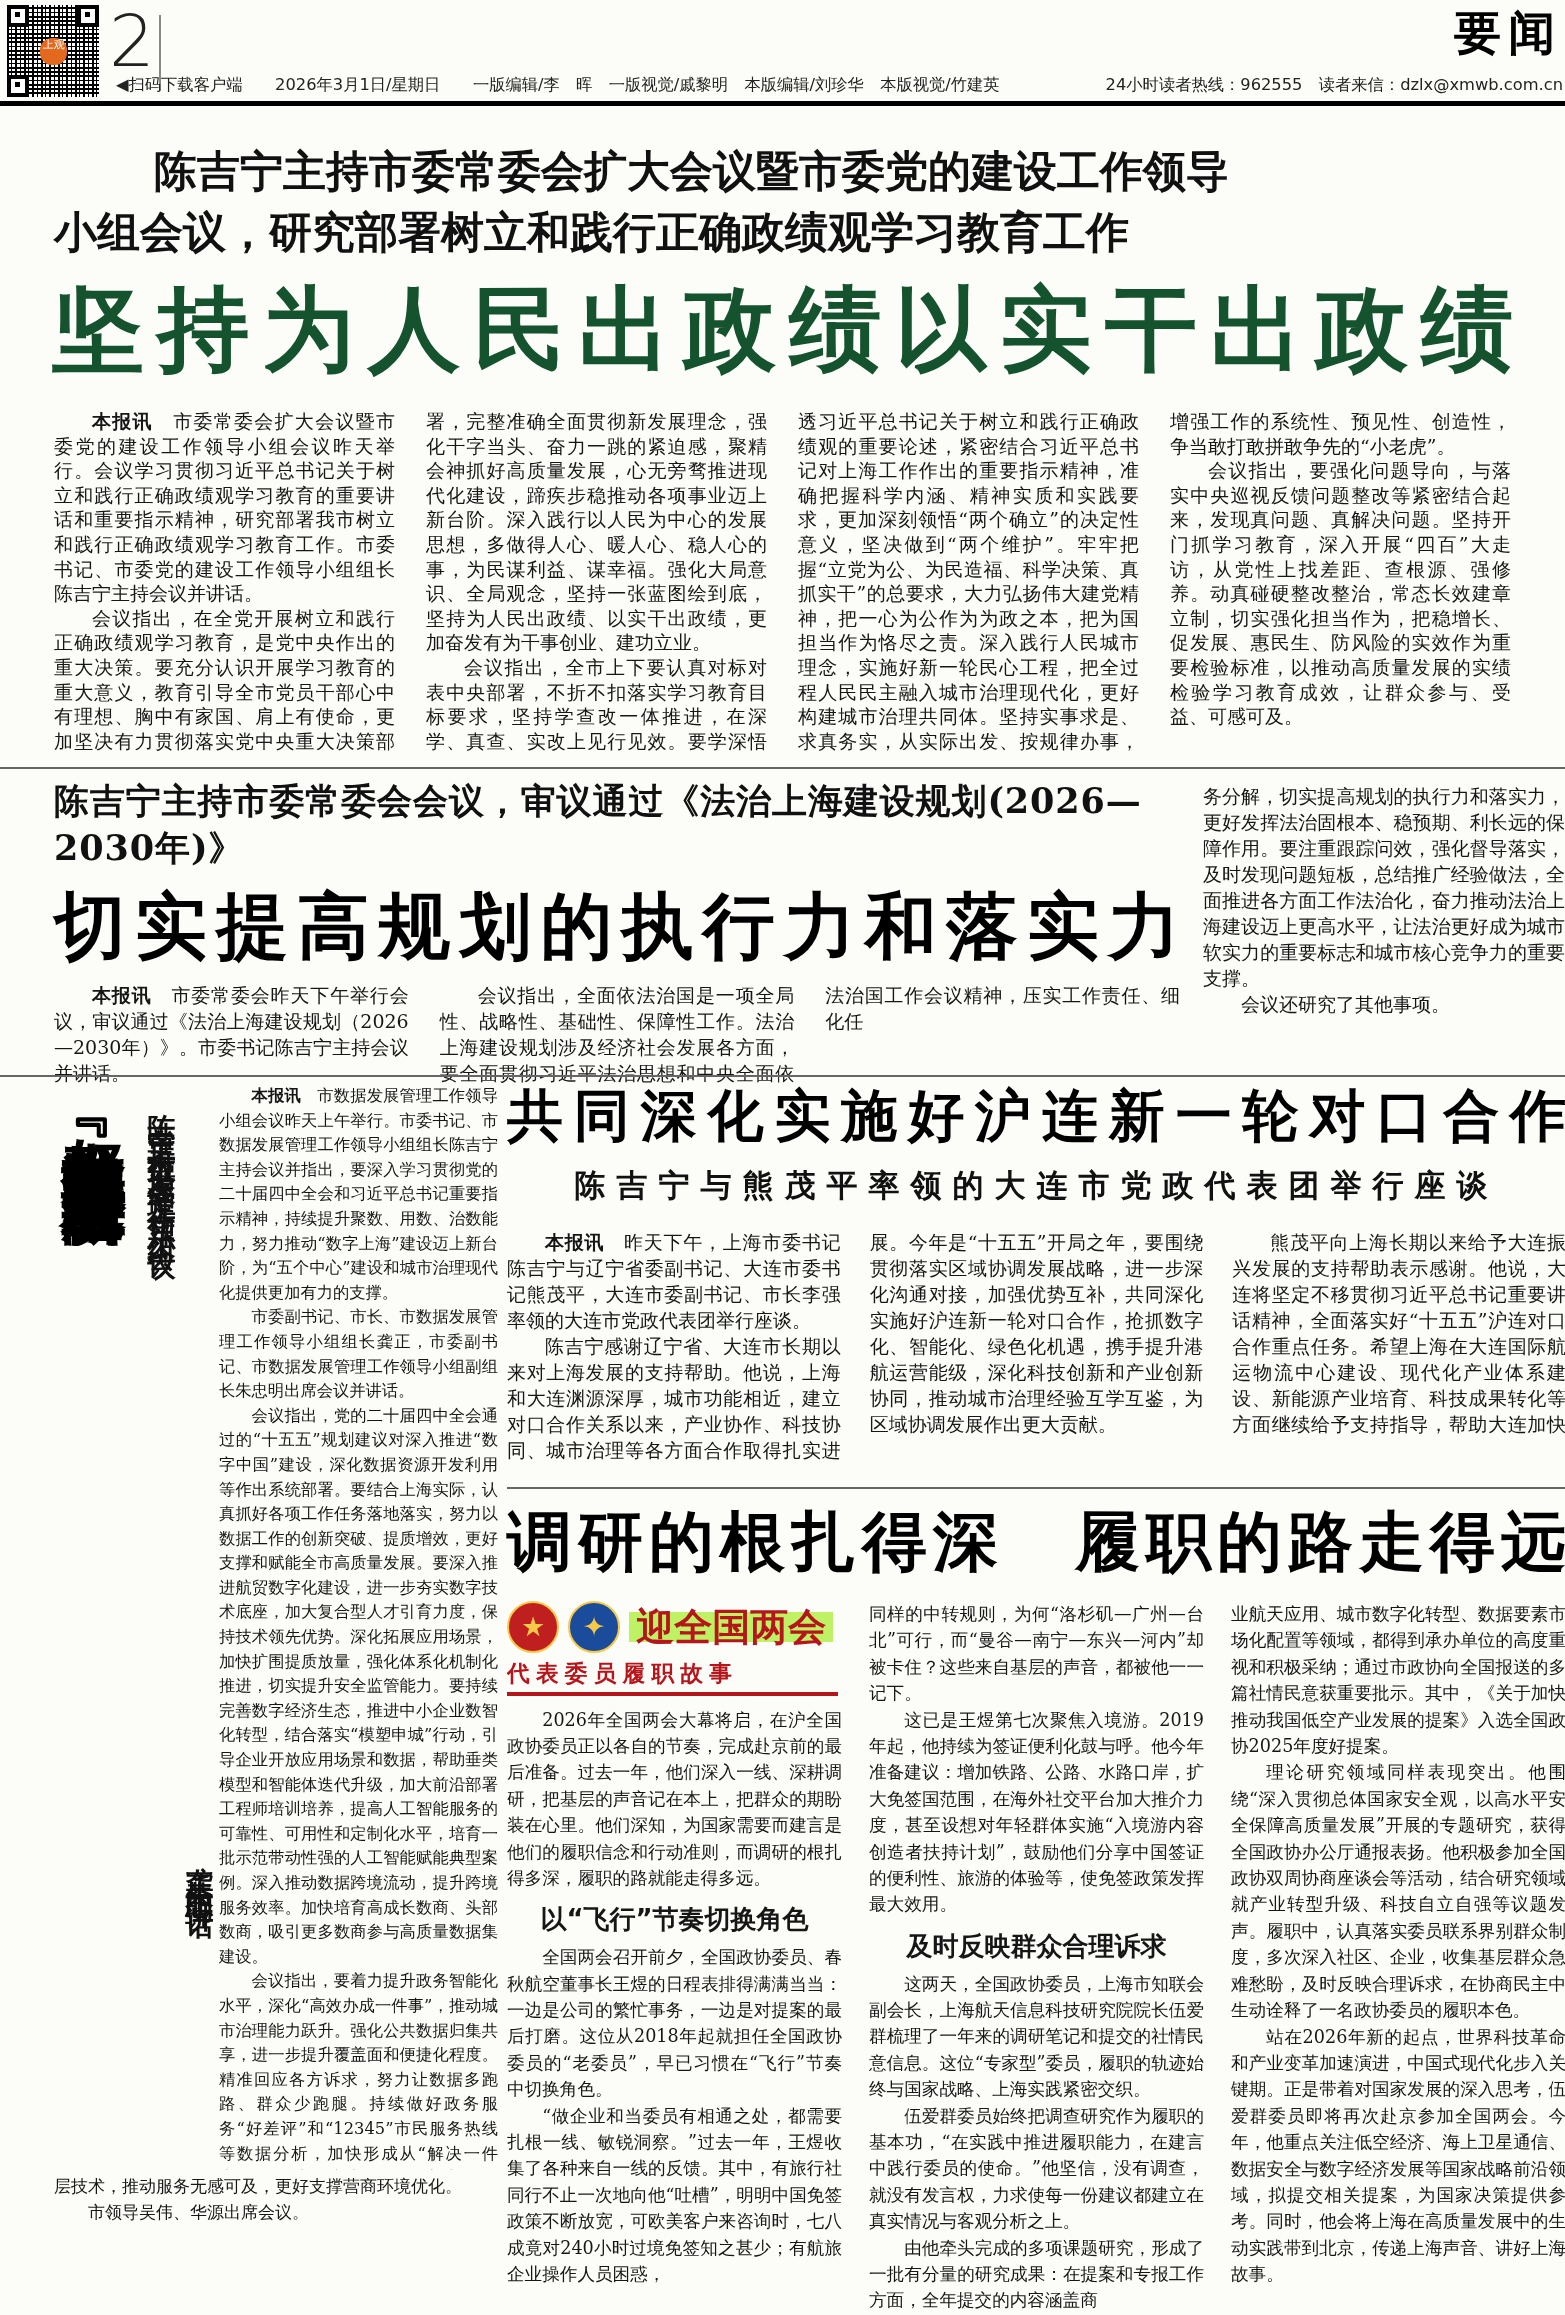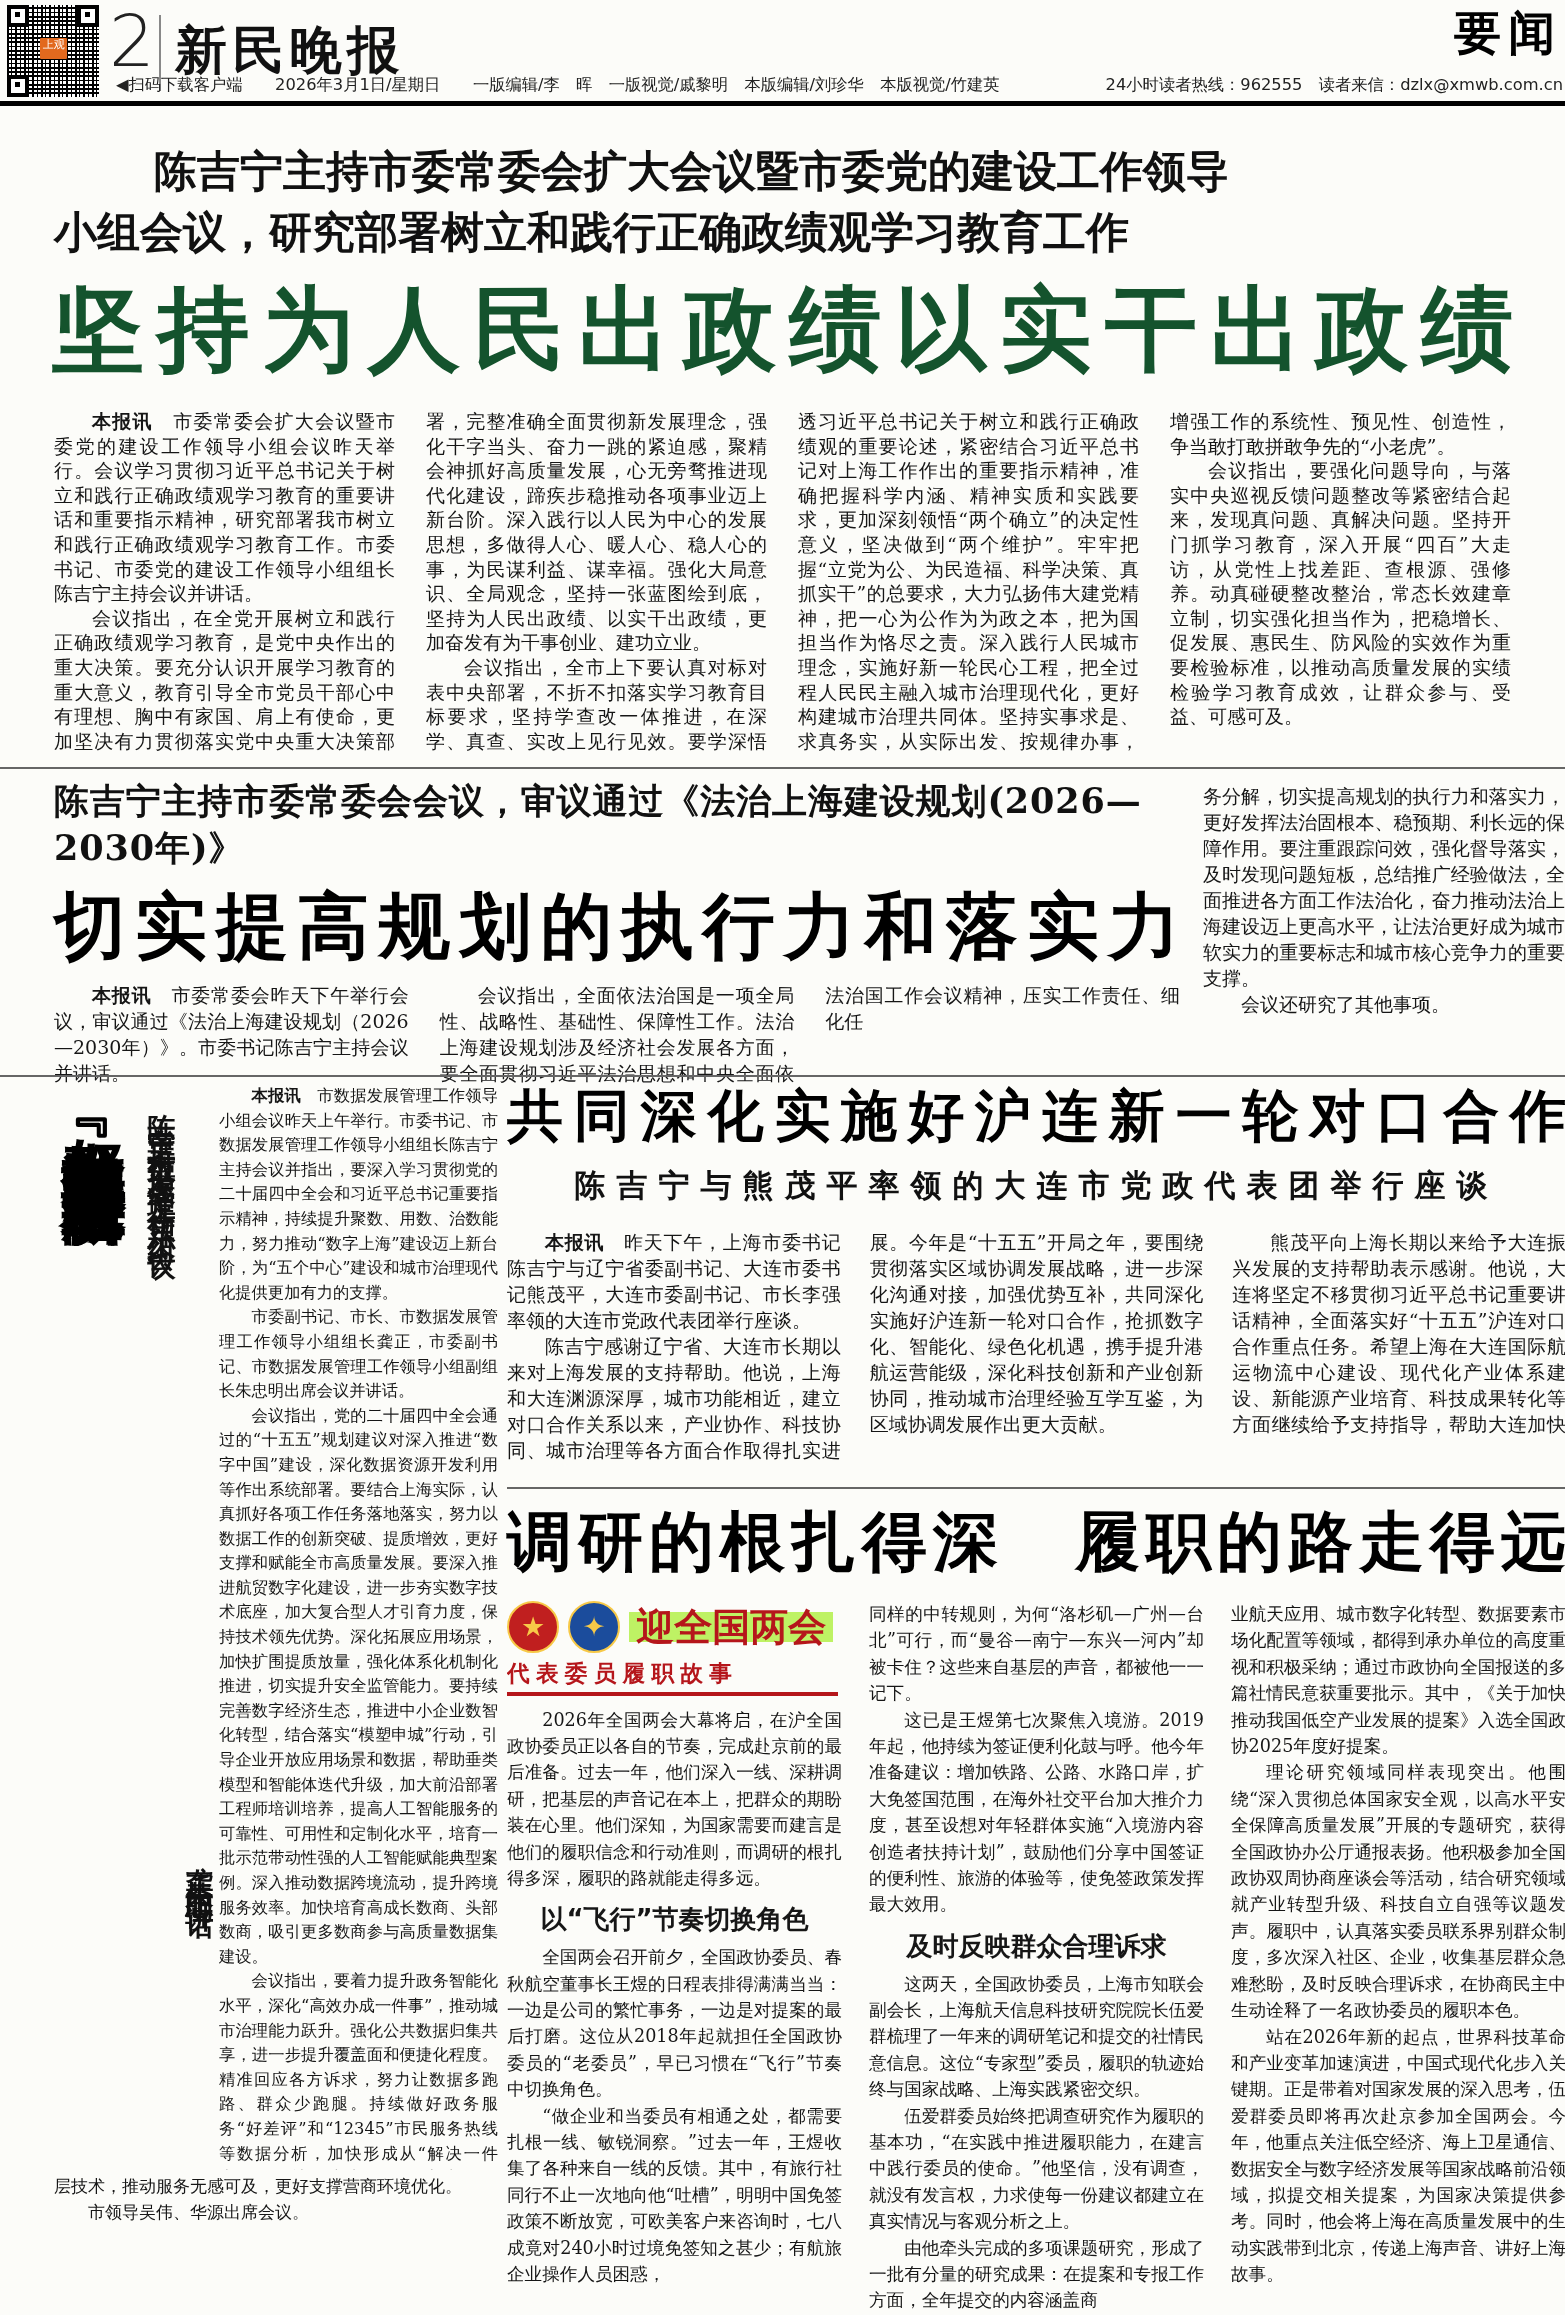--- a/index.html
+++ b/index.html
@@ -10,22 +10,22 @@
   p.cont{text-indent:0;}
   p b{font-family:"DejaVu Sans","Liberation Sans",sans-serif;font-weight:700;}
   
   #header{left:0;top:0;width:1566px;height:101px;}
   #qr{left:7.2px;top:4.5px;width:92px;height:92px;background:
       linear-gradient(90deg,#000 12%,transparent 12% 24%,#000 24% 30%,transparent 30% 48%,#000 48% 58%,transparent 58% 74%,#000 74% 82%,transparent 82%),
       linear-gradient(0deg,#000 10%,transparent 10% 26%,#000 26% 38%,transparent 38% 52%,#000 52% 60%,transparent 60% 78%,#000 78% 88%,transparent 88%);
       background-size:17px 21px,21px 17px;background-color:#fff;}
   .finder{position:absolute;width:22px;height:22px;border:4.5px solid #000;background:#fff;box-sizing:border-box;}
   .finder::after{content:"";position:absolute;left:3.6px;top:3.6px;width:5.4px;height:5.4px;background:#000;}
-  #qr-logo{position:absolute;left:33px;top:33px;width:27px;height:21px;background:#e2691e;color:#fff;
-           font-size:11px;line-height:13.6px;text-align:center;border-radius:1px;}
+  #qr-logo{position:absolute;left:33px;top:33px;width:27px;height:27px;background:#e2691e;color:#fff;
+           font-size:11px;line-height:13.6px;text-align:center;border-radius:12px;}
   #pagenum{left:109px;top:5.4px;font-size:72px;font-weight:300;color:#222;
            font-family:"DejaVu Sans","Liberation Sans",sans-serif;line-height:1;}
   #head-divider{left:159px;top:14.5px;width:1.8px;height:76px;background:#888;}
   #masthead{left:175px;top:16.3px;font-size:52px;font-weight:900;letter-spacing:5.4px;color:#111;}
   #yaowen{right:3.6px;top:1.8px;font-size:47px;font-weight:900;letter-spacing:7.2px;color:#000;
           font-family:"DejaVu Sans","Liberation Sans",sans-serif;}
   #dateline{left:116px;top:74px;width:1447px;display:flex;justify-content:space-between;
             font-size:16.3px;color:#222;font-family:"DejaVu Sans","Liberation Sans",sans-serif;}
   #rule-header{left:0;top:101px;width:1566px;height:4.5px;background:#000;}
   
@@ -90,21 +90,20 @@
 
   <div id="header" class="abs">
     <div id="qr" class="abs">
       <div class="finder" style="left:0;top:0;"></div>
       <div class="finder" style="right:0;top:0;"></div>
       <div class="finder" style="left:0;bottom:0;"></div>
       <div id="qr-logo">上观</div>
     </div>
     <div id="pagenum" class="abs">2</div>
     <div id="head-divider" class="abs"></div>
-    <div id="masthead" class="abs">新民晚报</div>
     <div id="yaowen" class="abs">要闻</div>
     <div id="dateline" class="abs">
       <span>◀扫码下载客户端　　2026年3月1日/星期日　　一版编辑/李　晖　一版视觉/戚黎明　本版编辑/刘珍华　本版视觉/竹建英</span>
       <span>24小时读者热线：962555　读者来信：dzlx@xmwb.com.cn</span>
     </div>
   </div>
   <div id="rule-header" class="abs"></div>
 
   <div id="a1-kicker" class="abs">
     <div class="k1">陈吉宁主持市委常委会扩大会议暨市委党的建设工作领导</div>

